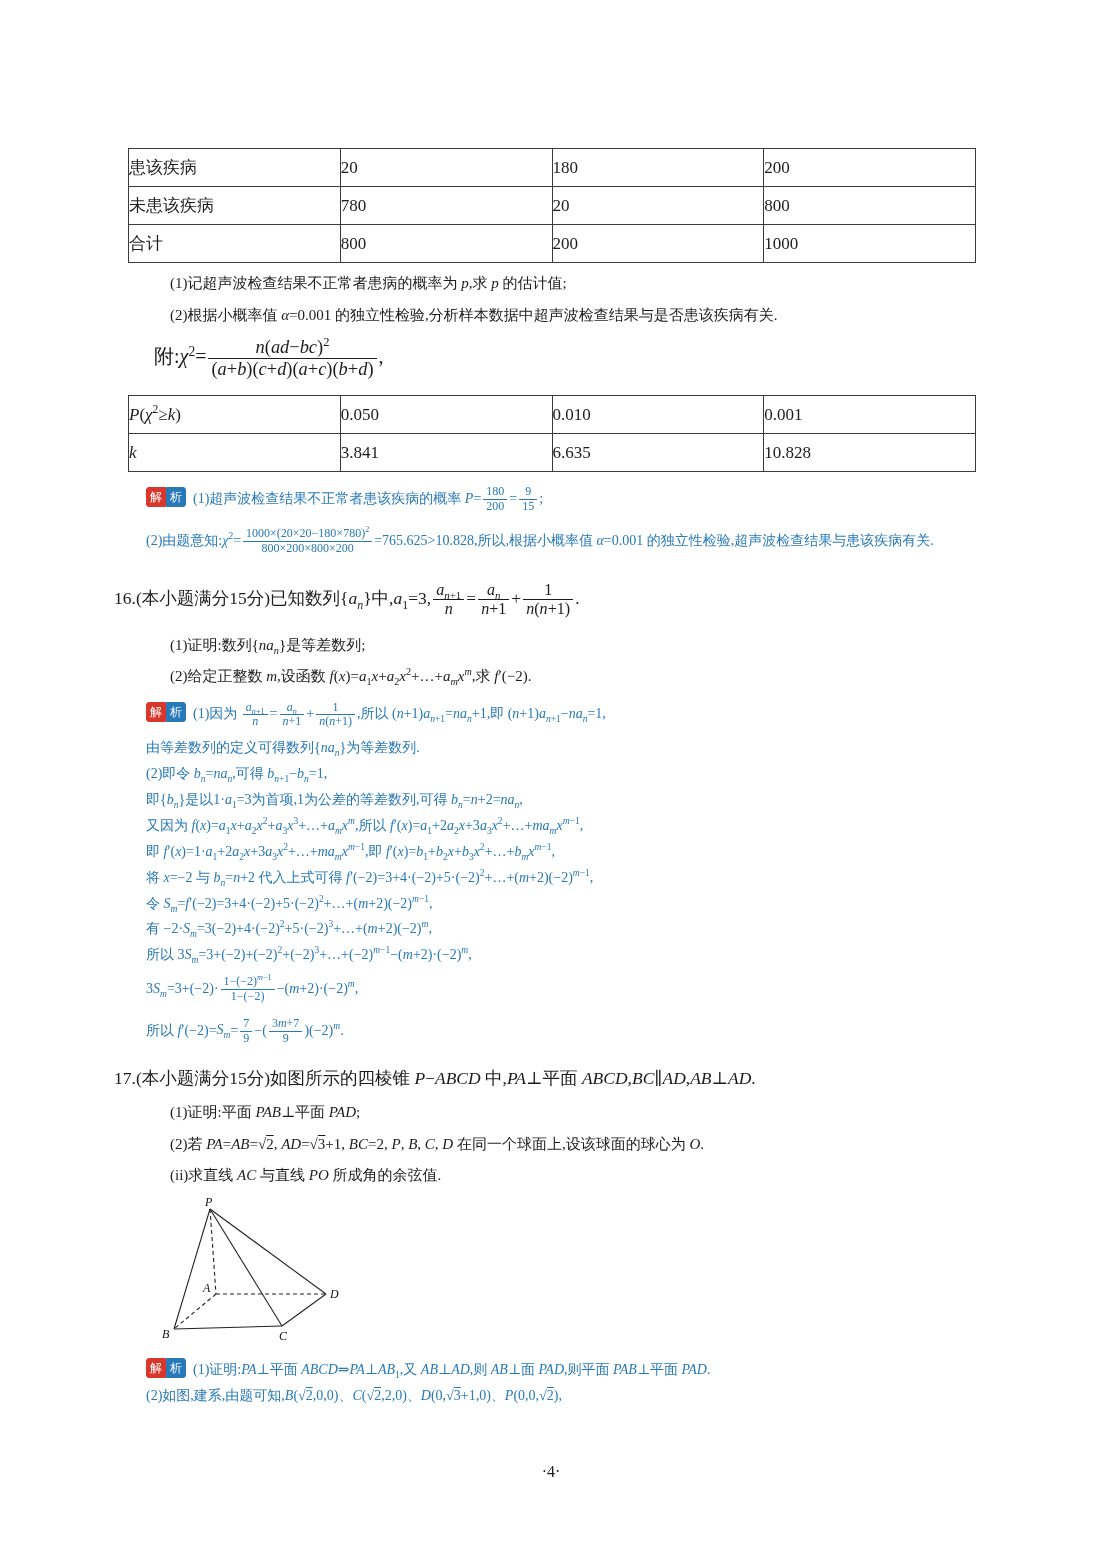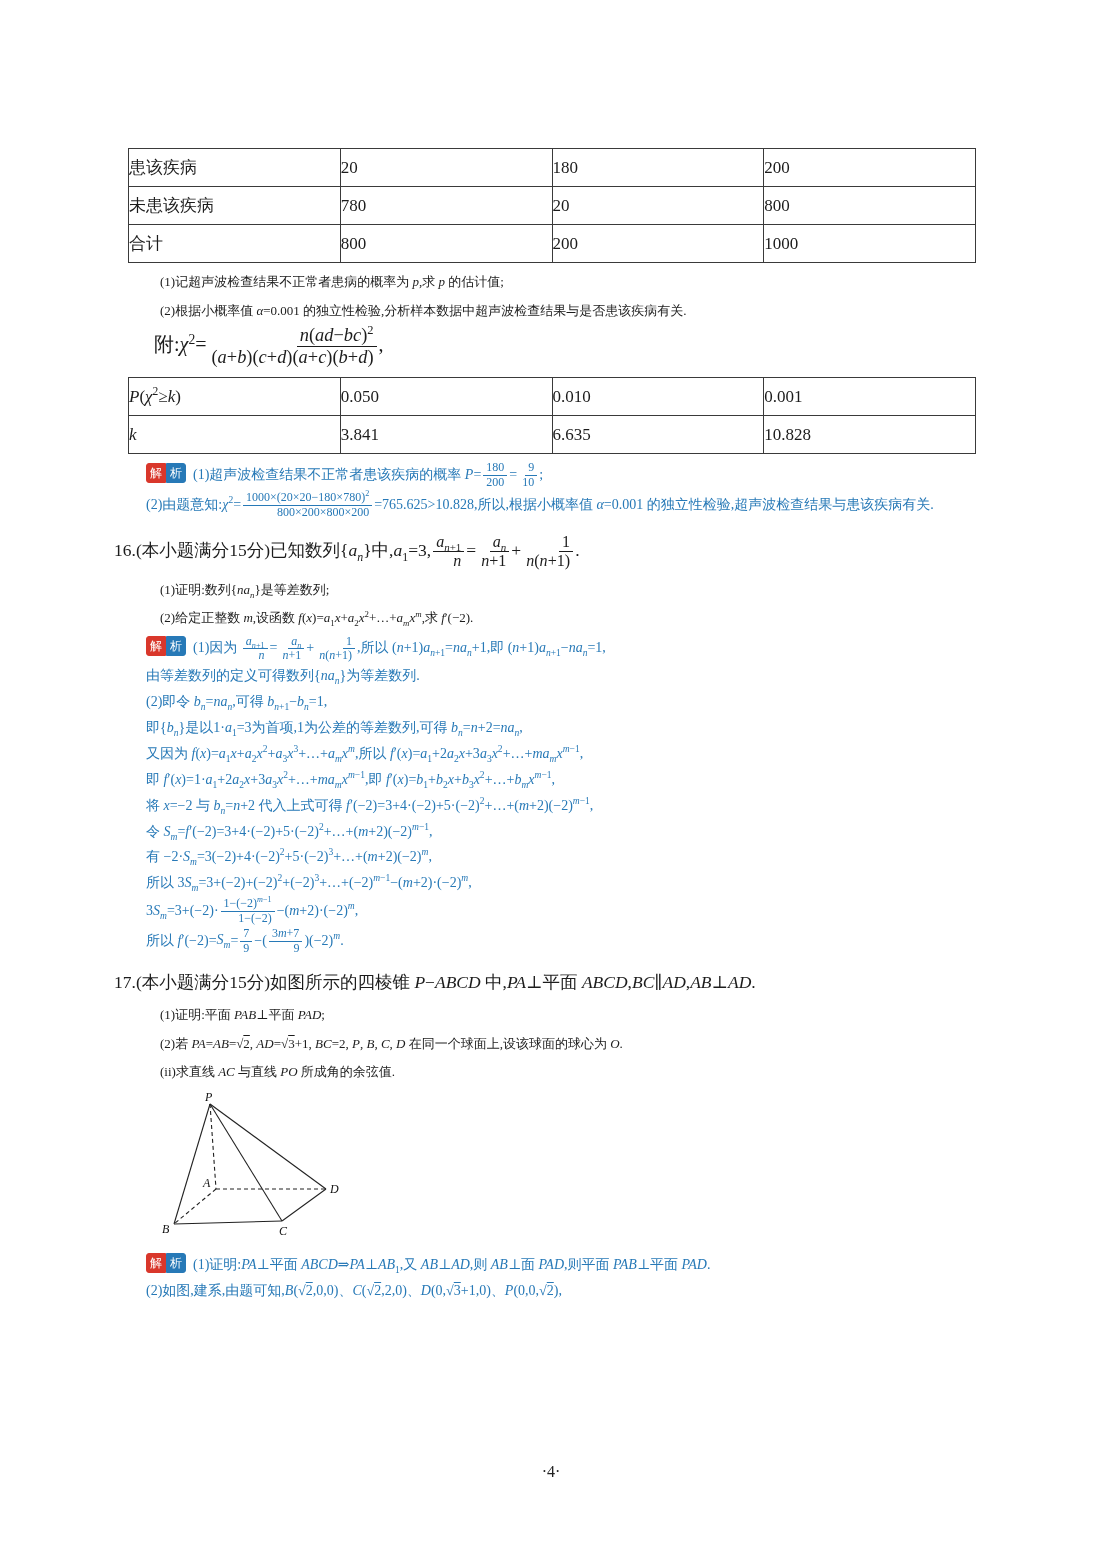--- a/index.html
+++ b/index.html
@@ -7,28 +7,28 @@
   body{
     width:1102px;height:1559px;position:relative;overflow:hidden;
     font-family:"Liberation Serif","DejaVu Serif",serif;color:#1c1c1c;
   }
   .content{width:848px;margin-left:128px;padding-top:146px}
   table.grid{border-collapse:collapse;width:100%;table-layout:fixed;margin-top:2px}
   table.grid td{
     border:1px solid #3a3a3a;height:38px;
     font-size:17px;vertical-align:middle;
   }
-  .item{margin:9px 0 0 32px;font-size:13px;line-height:1.5}
+  .item{margin:9px 0 0 42px;font-size:15px;line-height:1.5}
   .qhead{margin:13px 0 0 -14px;font-size:17.5px;line-height:1.6}
   .note{margin:5px 0 9px 26px;font-size:20px}
   sub,sup{font-size:68%;line-height:0}
   i{font-style:italic}
   .frac{
     display:inline-flex;flex-direction:column;vertical-align:middle;
-    text-align:center;margin:0 2px;line-height:1.15;font-size:.92em;align-items:flex-end;
+    text-align:center;margin:6px 2px;line-height:1.15;font-size:.92em;
   }
   .frac .fn{display:block;padding:0 3px;border-bottom:1px solid currentColor}
   .frac .fd{display:block;padding:0 3px}
   .ov{text-decoration:overline}
   .jiexi{margin:7px 0 4px 18px;color:#2779b7;font-size:14px;line-height:1.78}
   .jiexi .line{margin:1px 0}
   .jiexi .frac{font-size:12px}
   .badge{
     display:inline-flex;font-size:12px;line-height:1;vertical-align:2px;
     margin-right:7px;font-family:"Liberation Sans","DejaVu Sans",sans-serif;
@@ -93,21 +93,21 @@
   <div class="jiexi">
     <div class="line">
       <span class="badge">
           <span class="b1">解</span>
           <span class="b2">析</span>
         </span><span>(1)超声波检查结果不正常者患该疾病的概率 <i>P</i>=<span class="frac">
             <span class="fn">180</span>
             <span class="fd">200</span>
           </span>=<span class="frac">
             <span class="fn">9</span>
-            <span class="fd">10</span>
+            <span class="fd">15</span>
           </span>;</span>
     </div>
     <div class="line">(2)由题意知:<i>χ</i><sup>2</sup>=<span class="frac">
           <span class="fn">1000×(20×20−180×780)<sup>2</sup></span>
           <span class="fd">800×200×800×200</span>
         </span>=765.625&gt;10.828,所以,根据小概率值 <i>α</i>=0.001 的独立性检验,超声波检查结果与患该疾病有关.</div>
   </div>
 
   <div class="qhead">16.(本小题满分15分)已知数列{<i>a<sub>n</sub></i>}中,<i>a</i><sub>1</sub>=3,<span class="frac">
         <span class="fn"><i>a</i><sub><i>n</i>+1</sub></span>

